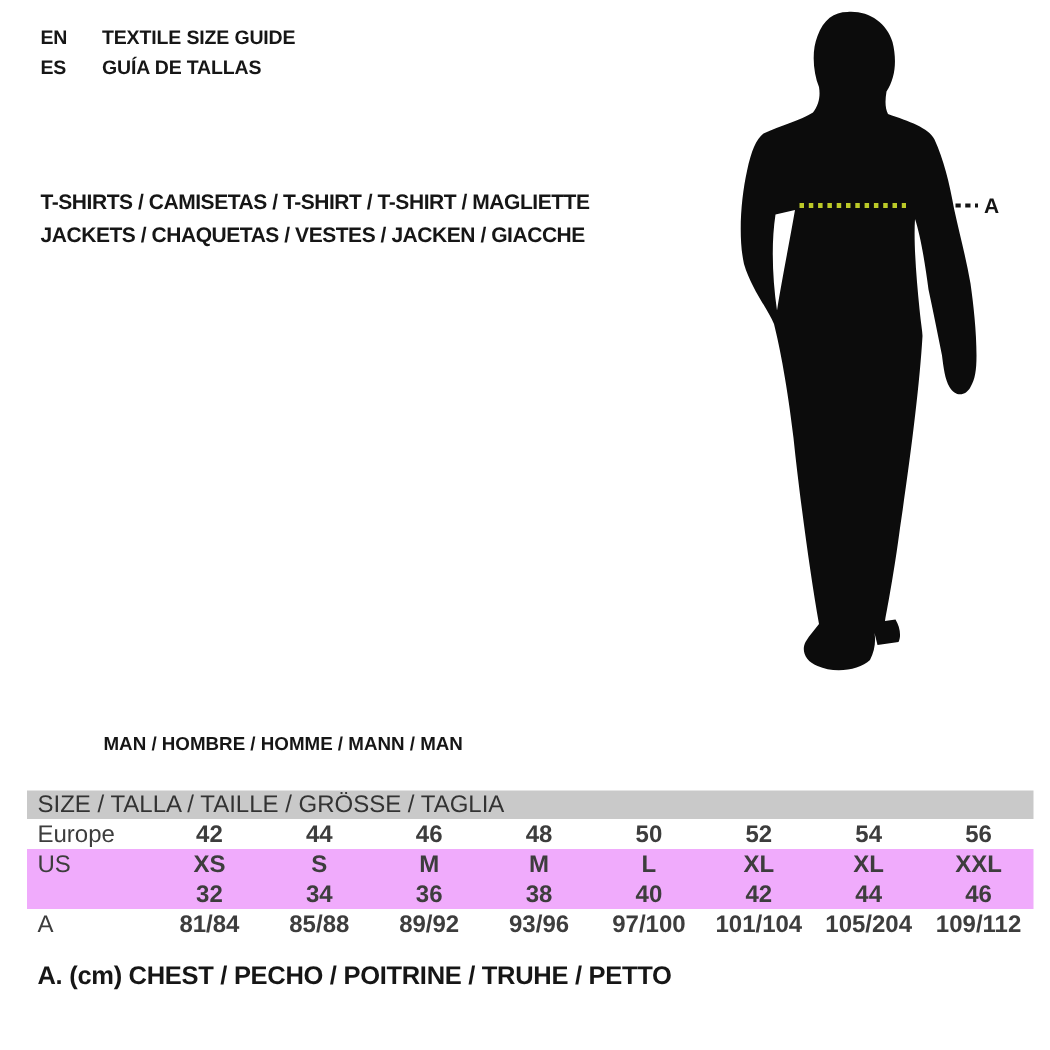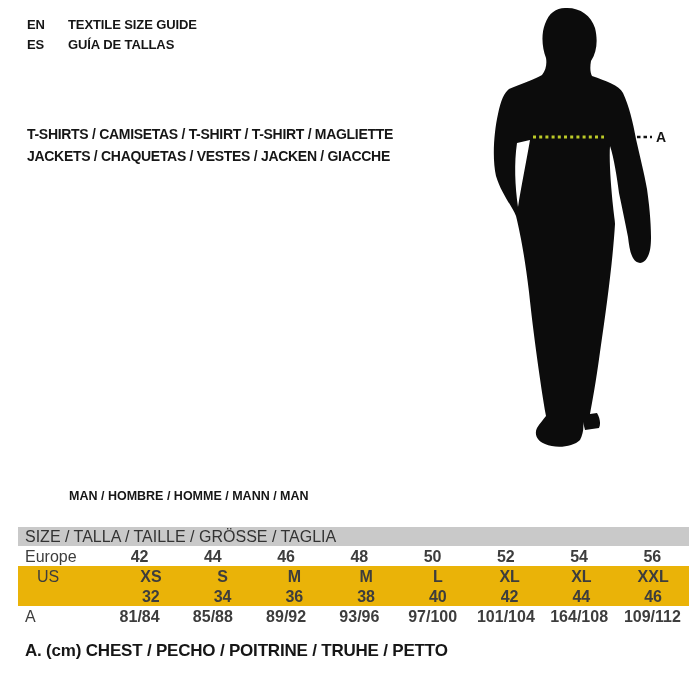--- a/index.html
+++ b/index.html
@@ -17,21 +17,21 @@
     line-height:21.6px;letter-spacing:-0.3px;}
   
   .figure-svg{position:absolute;left:470px;top:0px;}
   .marker-a{font-family:"Liberation Sans",sans-serif;font-size:14px;font-weight:bold;fill:#141414;}
   
   .man-heading{position:absolute;left:25px;top:489px;font-size:12.5px;font-weight:bold;letter-spacing:0px;padding-left:44px;}
   .size-table{position:absolute;left:18px;top:527px;width:671px;font-size:16px;color:#3d3d3d;}
   .t-header{height:19px;background:#c9c9c9;display:flex;align-items:center;
     padding-left:7px;color:#333333;}
   .t-row{height:20px;display:flex;align-items:flex-end;}
-  .t-row.shaded{background:#eab308;padding-left:12px;}
+  .t-row.shaded{background:#f0abfc;}
   .t-label{width:78px;padding-left:7px;}
   .t-cell{flex:1;text-align:center;font-weight:bold;}
   .footnote{position:absolute;left:25px;top:641px;font-size:17px;font-weight:bold;letter-spacing:-0.2px;}
 </style>
 </head>
 <body>
 
 <div class="canvas">
 
   <div class="lang-block">
@@ -138,20 +138,20 @@
     </div>
 
     <div class="t-row">
       <span class="t-label">A</span>
       <span class="t-cell">81/84</span>
       <span class="t-cell">85/88</span>
       <span class="t-cell">89/92</span>
       <span class="t-cell">93/96</span>
       <span class="t-cell">97/100</span>
       <span class="t-cell">101/104</span>
-      <span class="t-cell">164/108</span>
+      <span class="t-cell">105/204</span>
       <span class="t-cell">109/112</span>
     </div>
   </div>
 
   <div class="footnote">A. (cm) CHEST / PECHO / POITRINE / TRUHE / PETTO</div>
 
 </div>
 
 </body></html>

